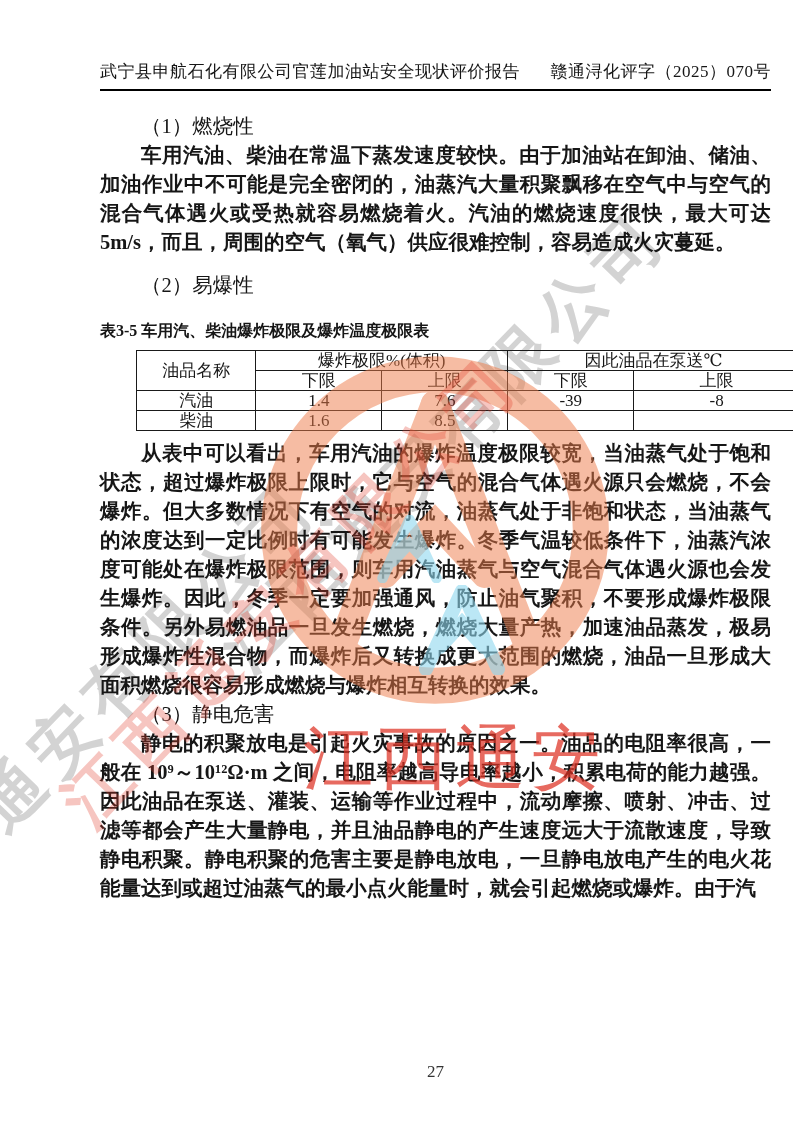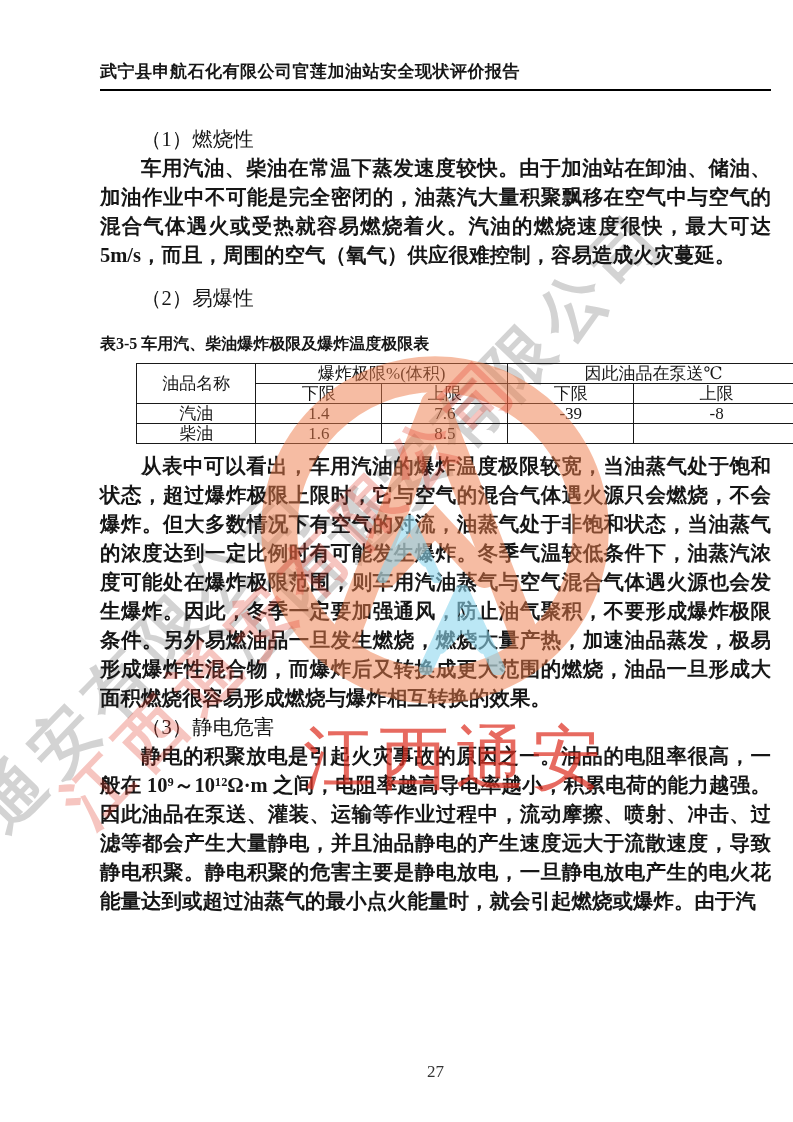--- a/index.html
+++ b/index.html
@@ -17,30 +17,30 @@
     z-index:2;
     padding:0 22px 0 100px;
   }
   .doc-header{
     display:flex;
     justify-content:space-between;
     align-items:flex-end;
     padding:60px 0 6px 0;
     border-bottom:2px solid #000;
     font-size:17px;
-    font-weight:bold;
+    font-weight:normal;
     letter-spacing:0.5px;
   }
   .body-text{
     font-size:20.5px;
     line-height:29px;
     text-align:justify;
   }
   .sec-heading{
-    margin-top:34px;
+    margin-top:21px;
     text-indent:2em;
   }
   .para{
     margin:0;
     text-indent:2em;
     font-weight:bold;
   }
   .table-title{
     margin-top:16px;
     text-align:left;
@@ -107,20 +107,21 @@
 
 <div class="page">
 
   <div class="wm wm-gray" style="left:140px;top:395px;">江西通安有限公司</div>
   <div class="wm wm-gray" style="left:-210px;top:665px;">江西通安有限公司</div>
 
   <div class="content">
 
     <div class="doc-header">
       <span>武宁县申航石化有限公司官莲加油站安全现状评价报告</span>
+      <span>赣通浔化评字（2025）070号</span>
     </div>
 
     <div class="body-text">
       <div class="sec-heading">（1）燃烧性</div>
       <p class="para">车用汽油、柴油在常温下蒸发速度较快。由于加油站在卸油、储油、加油作业中不可能是完全密闭的，油蒸汽大量积聚飘移在空气中与空气的混合气体遇火或受热就容易燃烧着火。汽油的燃烧速度很快，最大可达 5m/s，而且，周围的空气（氧气）供应很难控制，容易造成火灾蔓延。</p>
 
       <div class="sec-heading" style="margin-top:14px;">（2）易爆性</div>
 
       <div class="table-title">表3-5  车用汽、柴油爆炸极限及爆炸温度极限表</div>
 

